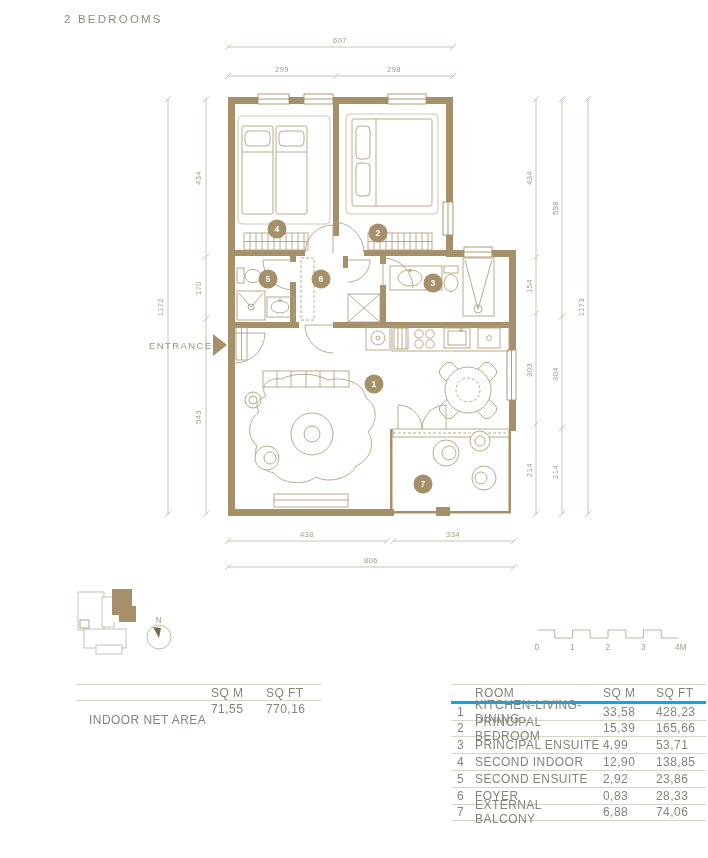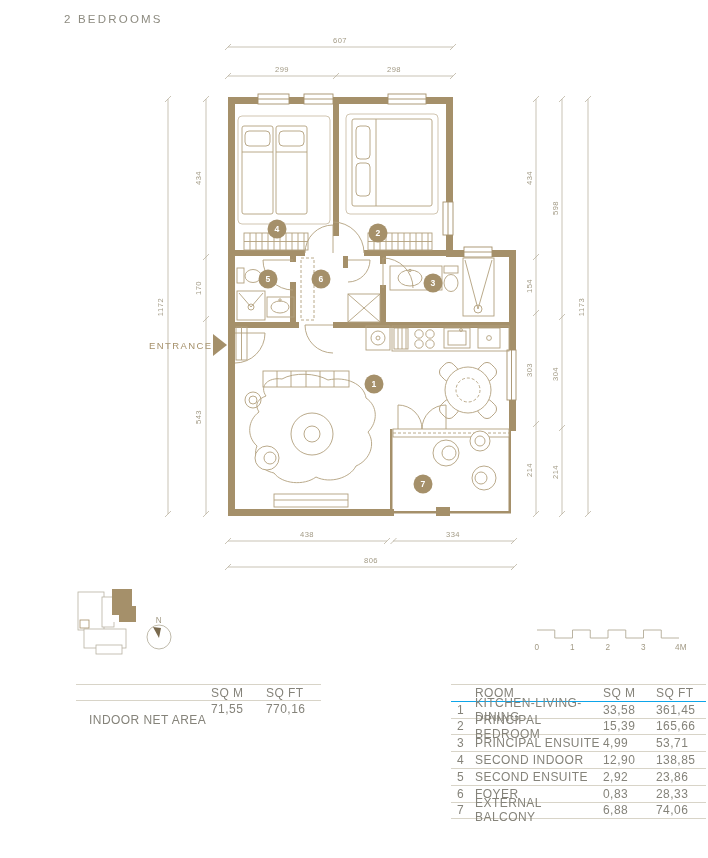--- a/index.html
+++ b/index.html
@@ -21,21 +21,21 @@
   .thead{border-bottom:1px solid #d8d4c8;}
   .sum-tbl{left:60px;top:684px;width:245px;}
   .sum-tbl .thead{height:19px;}
   .sum-tbl .row{height:15px;}
   .sum-tbl .c-label{width:122px;padding-left:13px;margin-top:23px;}
   .sum-tbl .c-sqm{width:55px;}
   .sum-tbl .c-sqft{width:55px;}
   .room-tbl{left:435px;top:684px;width:255px;}
   .room-tbl .thead{height:20px;}
   .room-tbl .row{height:15.8px;border-bottom:1px solid #d8d4c8;}
-  .room-tbl .thead.row{border-bottom:1px solid #0ea5e9;}
+  .room-tbl .thead.row{border-bottom:3px solid #0ea5e9;}
   .room-tbl .c-no{width:18px;padding-left:6px;}
   .room-tbl .c-room{flex:1;}
   .room-tbl .c-sqm{width:53px;}
   .room-tbl .c-sqft{width:50px;}
 </style>
 </head>
 <body>
 
 <div id="stage">
 
@@ -411,21 +411,21 @@
     <div class="row thead">
       <div class="c-no"></div>
       <div class="c-room">ROOM</div>
       <div class="c-sqm">SQ M</div>
       <div class="c-sqft">SQ FT</div>
     </div>
     <div class="row">
       <div class="c-no">1</div>
       <div class="c-room">KITCHEN-LIVING-DINING</div>
       <div class="c-sqm">33,58</div>
-      <div class="c-sqft">361,45</div>
+      <div class="c-sqft">428,23</div>
     </div>
     <div class="row">
       <div class="c-no">2</div>
       <div class="c-room">PRINCIPAL BEDROOM</div>
       <div class="c-sqm">15,39</div>
       <div class="c-sqft">165,66</div>
     </div>
     <div class="row">
       <div class="c-no">3</div>
       <div class="c-room">PRINCIPAL ENSUITE</div>

